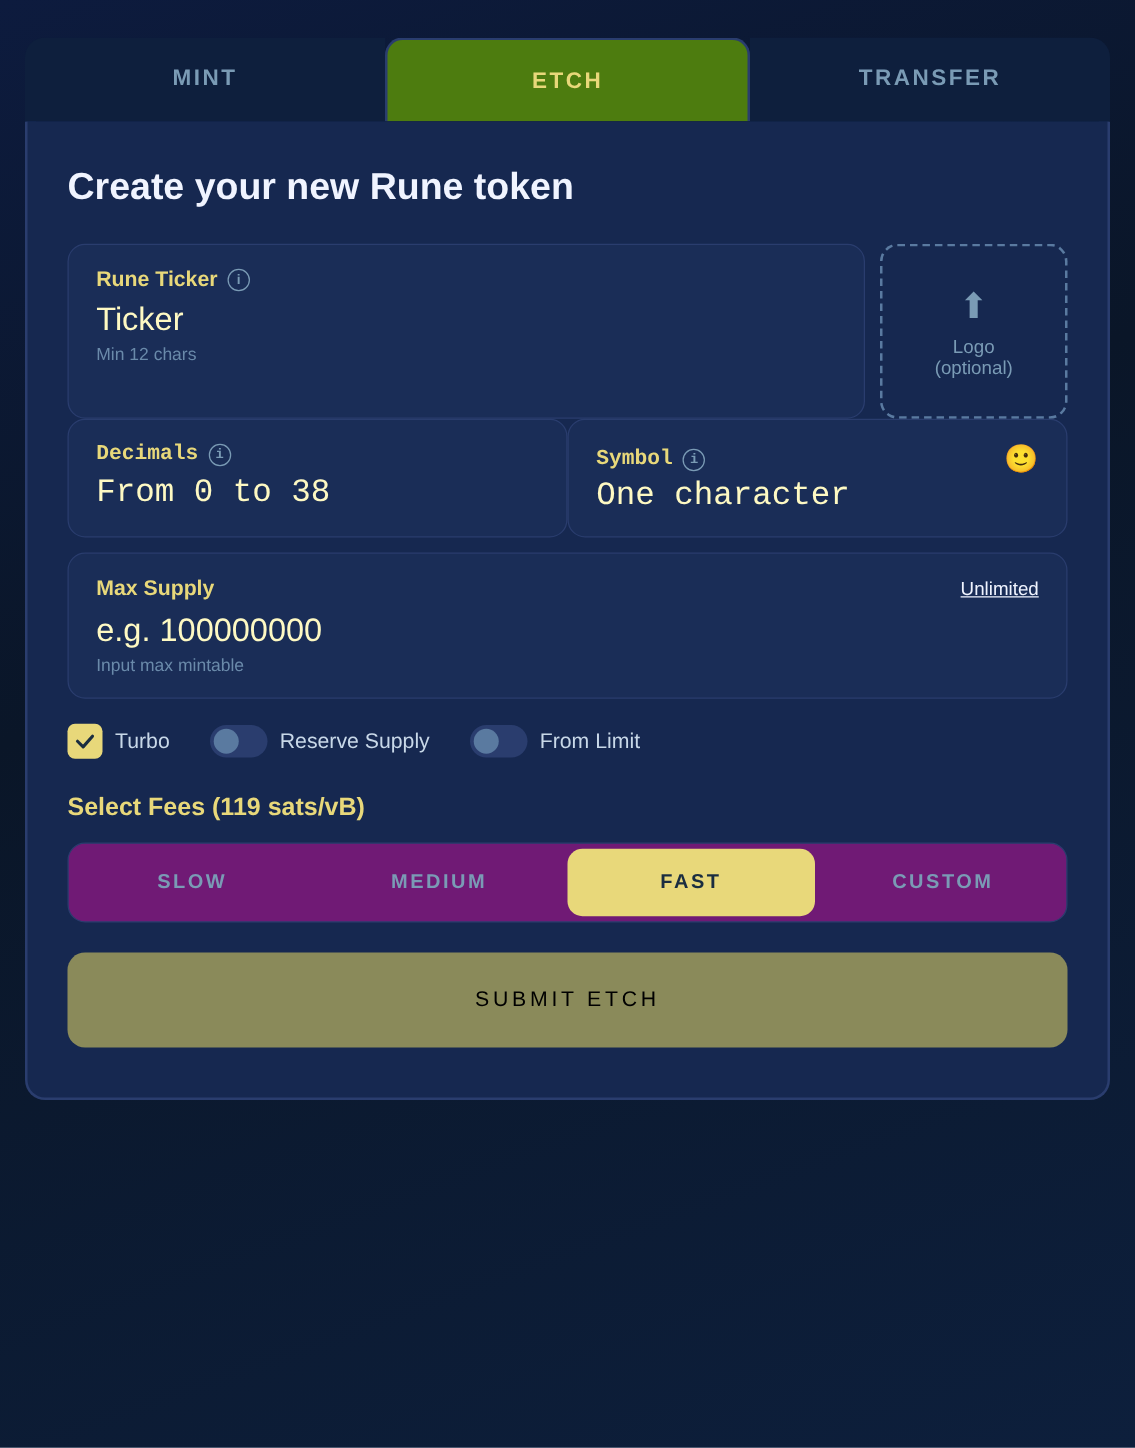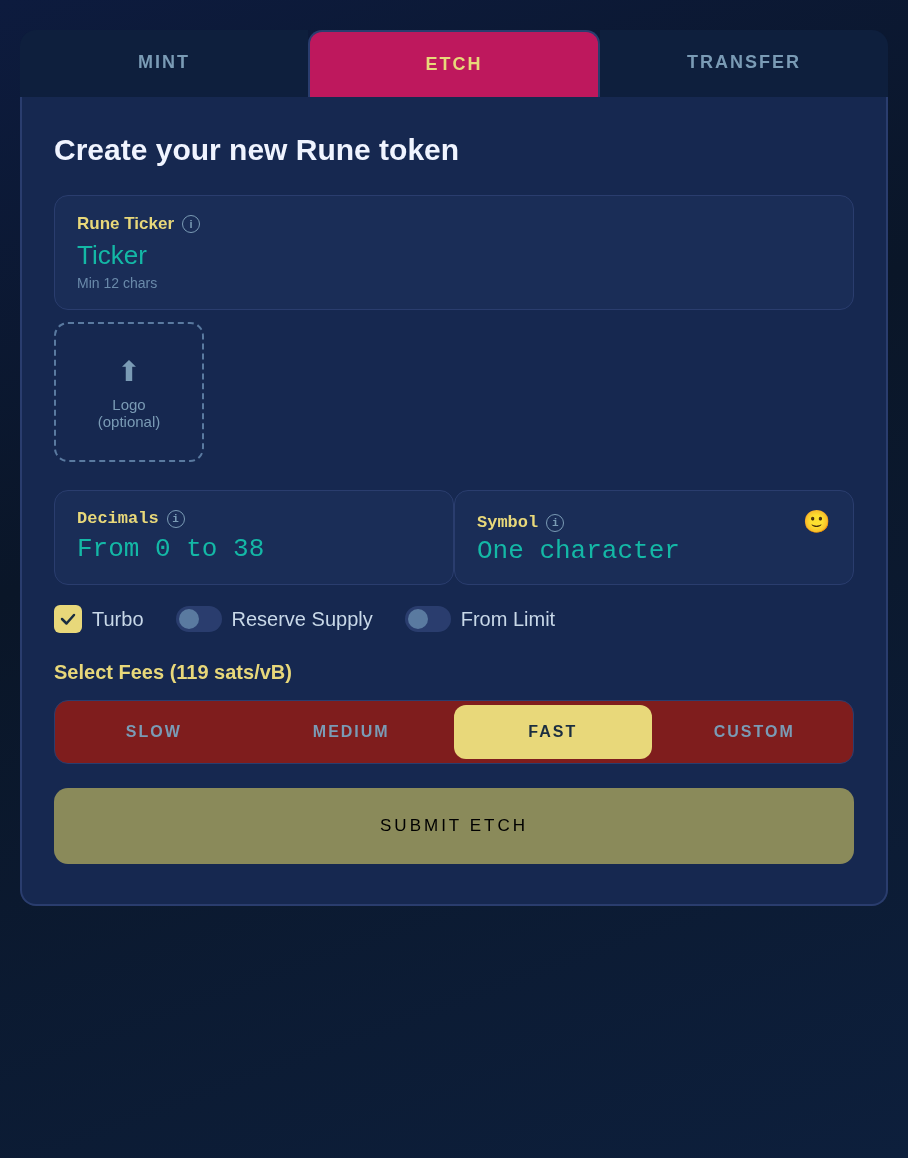--- a/index.html
+++ b/index.html
@@ -32,21 +32,21 @@
       text-align: center;
       font-size: 18px;
       font-weight: 700;
       letter-spacing: 2px;
       cursor: pointer;
       color: #7a9bb5;
       background: #0e1f3d;
     }
 
     .tab.active {
-      background: #be185d;
+      background: #4d7c0f;
       color: #e8d87a;
       border-radius: 14px 14px 0 0;
       border: 2px solid #2a3d6e;
       border-bottom: none;
     }
 
     
     .panel {
       background: #162850;
       border-radius: 0 0 16px 16px;
@@ -59,22 +59,21 @@
       color: #f0f4ff;
       font-size: 30px;
       font-weight: 600;
       margin-bottom: 28px;
     }
 
     
     .ticker-logo-row {
       display: flex;
       gap: 12px;
-      margin-bottom: 28px;
-      flex-direction: column;
+      margin-bottom: 0;
     }
 
     .ticker-box {
       flex: 1;
       background: #1a2d57;
       border-radius: 14px;
       padding: 18px 22px;
       border: 1.5px solid #2a3d6e;
     }
 
@@ -97,21 +96,21 @@
       align-items: center;
       justify-content: center;
       font-size: 11px;
       color: #7a9bb5;
       font-weight: 700;
       cursor: pointer;
       flex-shrink: 0;
     }
 
     .field-placeholder {
-      color: #14b8a6;
+      color: #fef9c3;
       font-size: 26px;
       font-weight: 400;
     }
 
     .field-hint {
       color: #6a8aaa;
       font-size: 14px;
       margin-top: 4px;
     }
 
@@ -242,34 +241,34 @@
       width: 20px;
       height: 20px;
       background: #5a7aa0;
       border-radius: 50%;
       top: 3px;
       left: 3px;
     }
 
     .checkbox-label {
       color: #c8d8e8;
-      font-size: 20px;
+      font-size: 17px;
     }
 
     
     .fees-title {
       color: #e8d87a;
       font-size: 20px;
       font-weight: 600;
       margin-bottom: 16px;
     }
 
     .fee-tabs {
       display: flex;
-      background: #7f1d1d;
+      background: #701a75;
       border-radius: 14px;
       overflow: hidden;
       border: 1.5px solid #2a3d6e;
       margin-bottom: 24px;
     }
 
     .fee-tab {
       flex: 1;
       padding: 18px 0;
       text-align: center;
@@ -350,20 +349,30 @@
               <span class="info-icon">i</span>
             </span>
           </div>
           <span class="emoji-icon">🙂</span>
         </div>
         <div class="field-placeholder">One character</div>
       </div>
     </div>
 
     
+    <div class="full-box">
+      <div class="supply-header">
+        <div class="field-label" style="margin-bottom:0">
+          <span>Max Supply</span>
+        </div>
+        <span class="unlimited-link">Unlimited</span>
+      </div>
+      <div class="field-placeholder" style="margin-top:8px">e.g. 100000000</div>
+      <div class="field-hint">Input max mintable</div>
+    </div>
 
     
 
     
     <div class="checkboxes-row">
 
       <div class="checkbox-item">
         <div class="checkbox-checked">
           <svg viewBox="0 0 16 16" fill="none" xmlns="http://www.w3.org/2000/svg">
             <path d="M2 8L6.5 12.5L14 4" stroke="#1a2d40" stroke-width="2.5" stroke-linecap="round" stroke-linejoin="round"></path>

